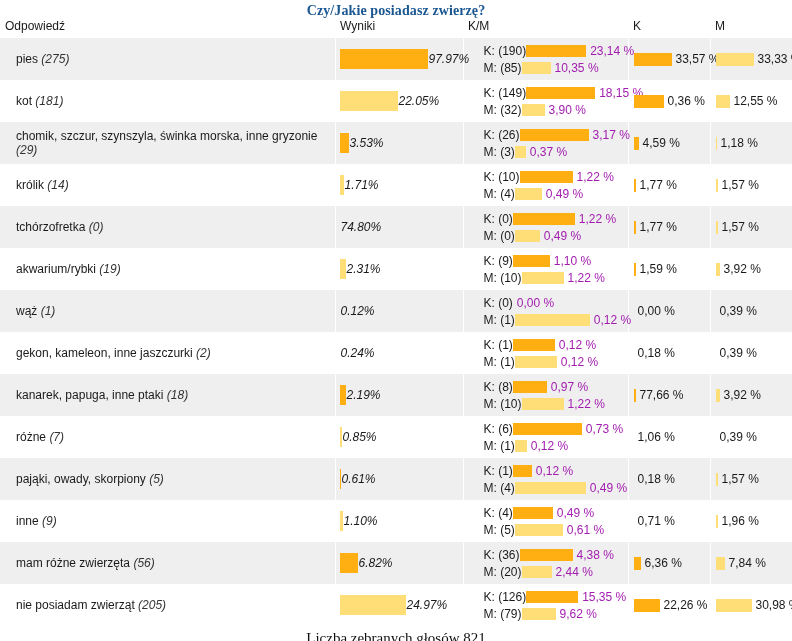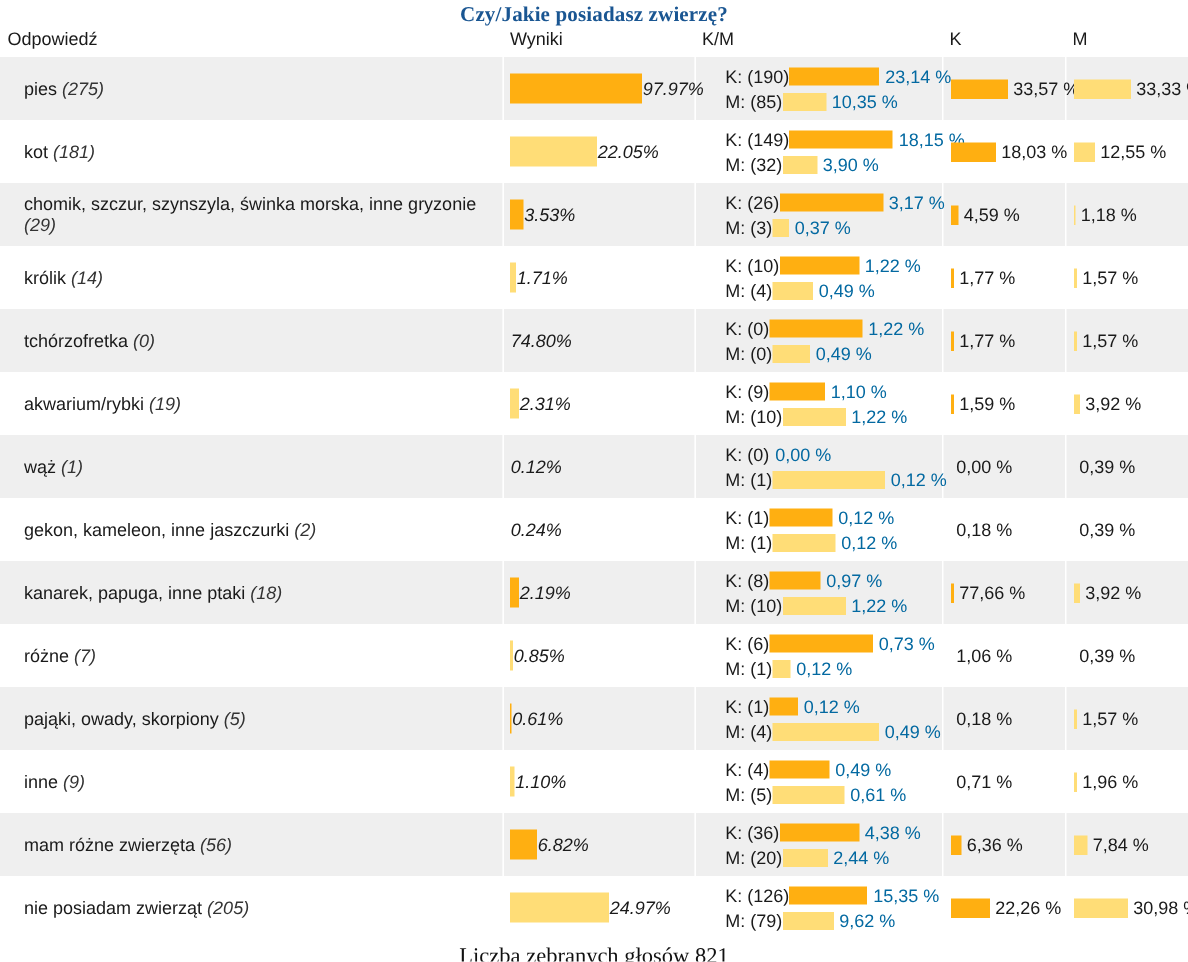--- a/index.html
+++ b/index.html
@@ -92,21 +92,21 @@
     font-size: 12px;
     white-space: nowrap;
     color: #1a1a1a;
     flex: 0 0 auto;
   }
   .km-bar { height: 12px; flex: 0 0 auto; }
   .km-pct {
     font-size: 12px;
     white-space: nowrap;
     padding-left: 4px;
-    color: #0369a1;
+    color: #a21caf;
   }
 
   
   td.c-k, td.c-m { padding-left: 5px; }
   .sx-wrap { display: flex; align-items: center; height: 16px; }
   .sx-bar { height: 13px; flex: 0 0 auto; }
   .sx-pct {
     font-size: 12px;
     white-space: nowrap;
     padding-left: 4px;
@@ -193,21 +193,21 @@
           </div>
           <div class="km-line">
             <span class="km-lbl">M: (32)</span>
             <div class="km-bar" style="width: 23px; background: rgb(255, 221, 119);"></div>
             <span class="km-pct">3,90 %</span>
           </div>
         </td>
         <td class="c-k">
           <div class="sx-wrap">
             <div class="sx-bar" style="width: 30px; background: rgb(255, 175, 17);"></div>
-            <span class="sx-pct">18,03 %</span>
+            <span class="sx-pct">0,36 %</span>
           </div>
         </td>
         <td class="c-m">
           <div class="sx-wrap">
             <div class="sx-bar" style="width: 14px; background: rgb(255, 221, 119);"></div>
             <span class="sx-pct">12,55 %</span>
           </div>
         </td>
       </tr>
       <tr class="odd">

